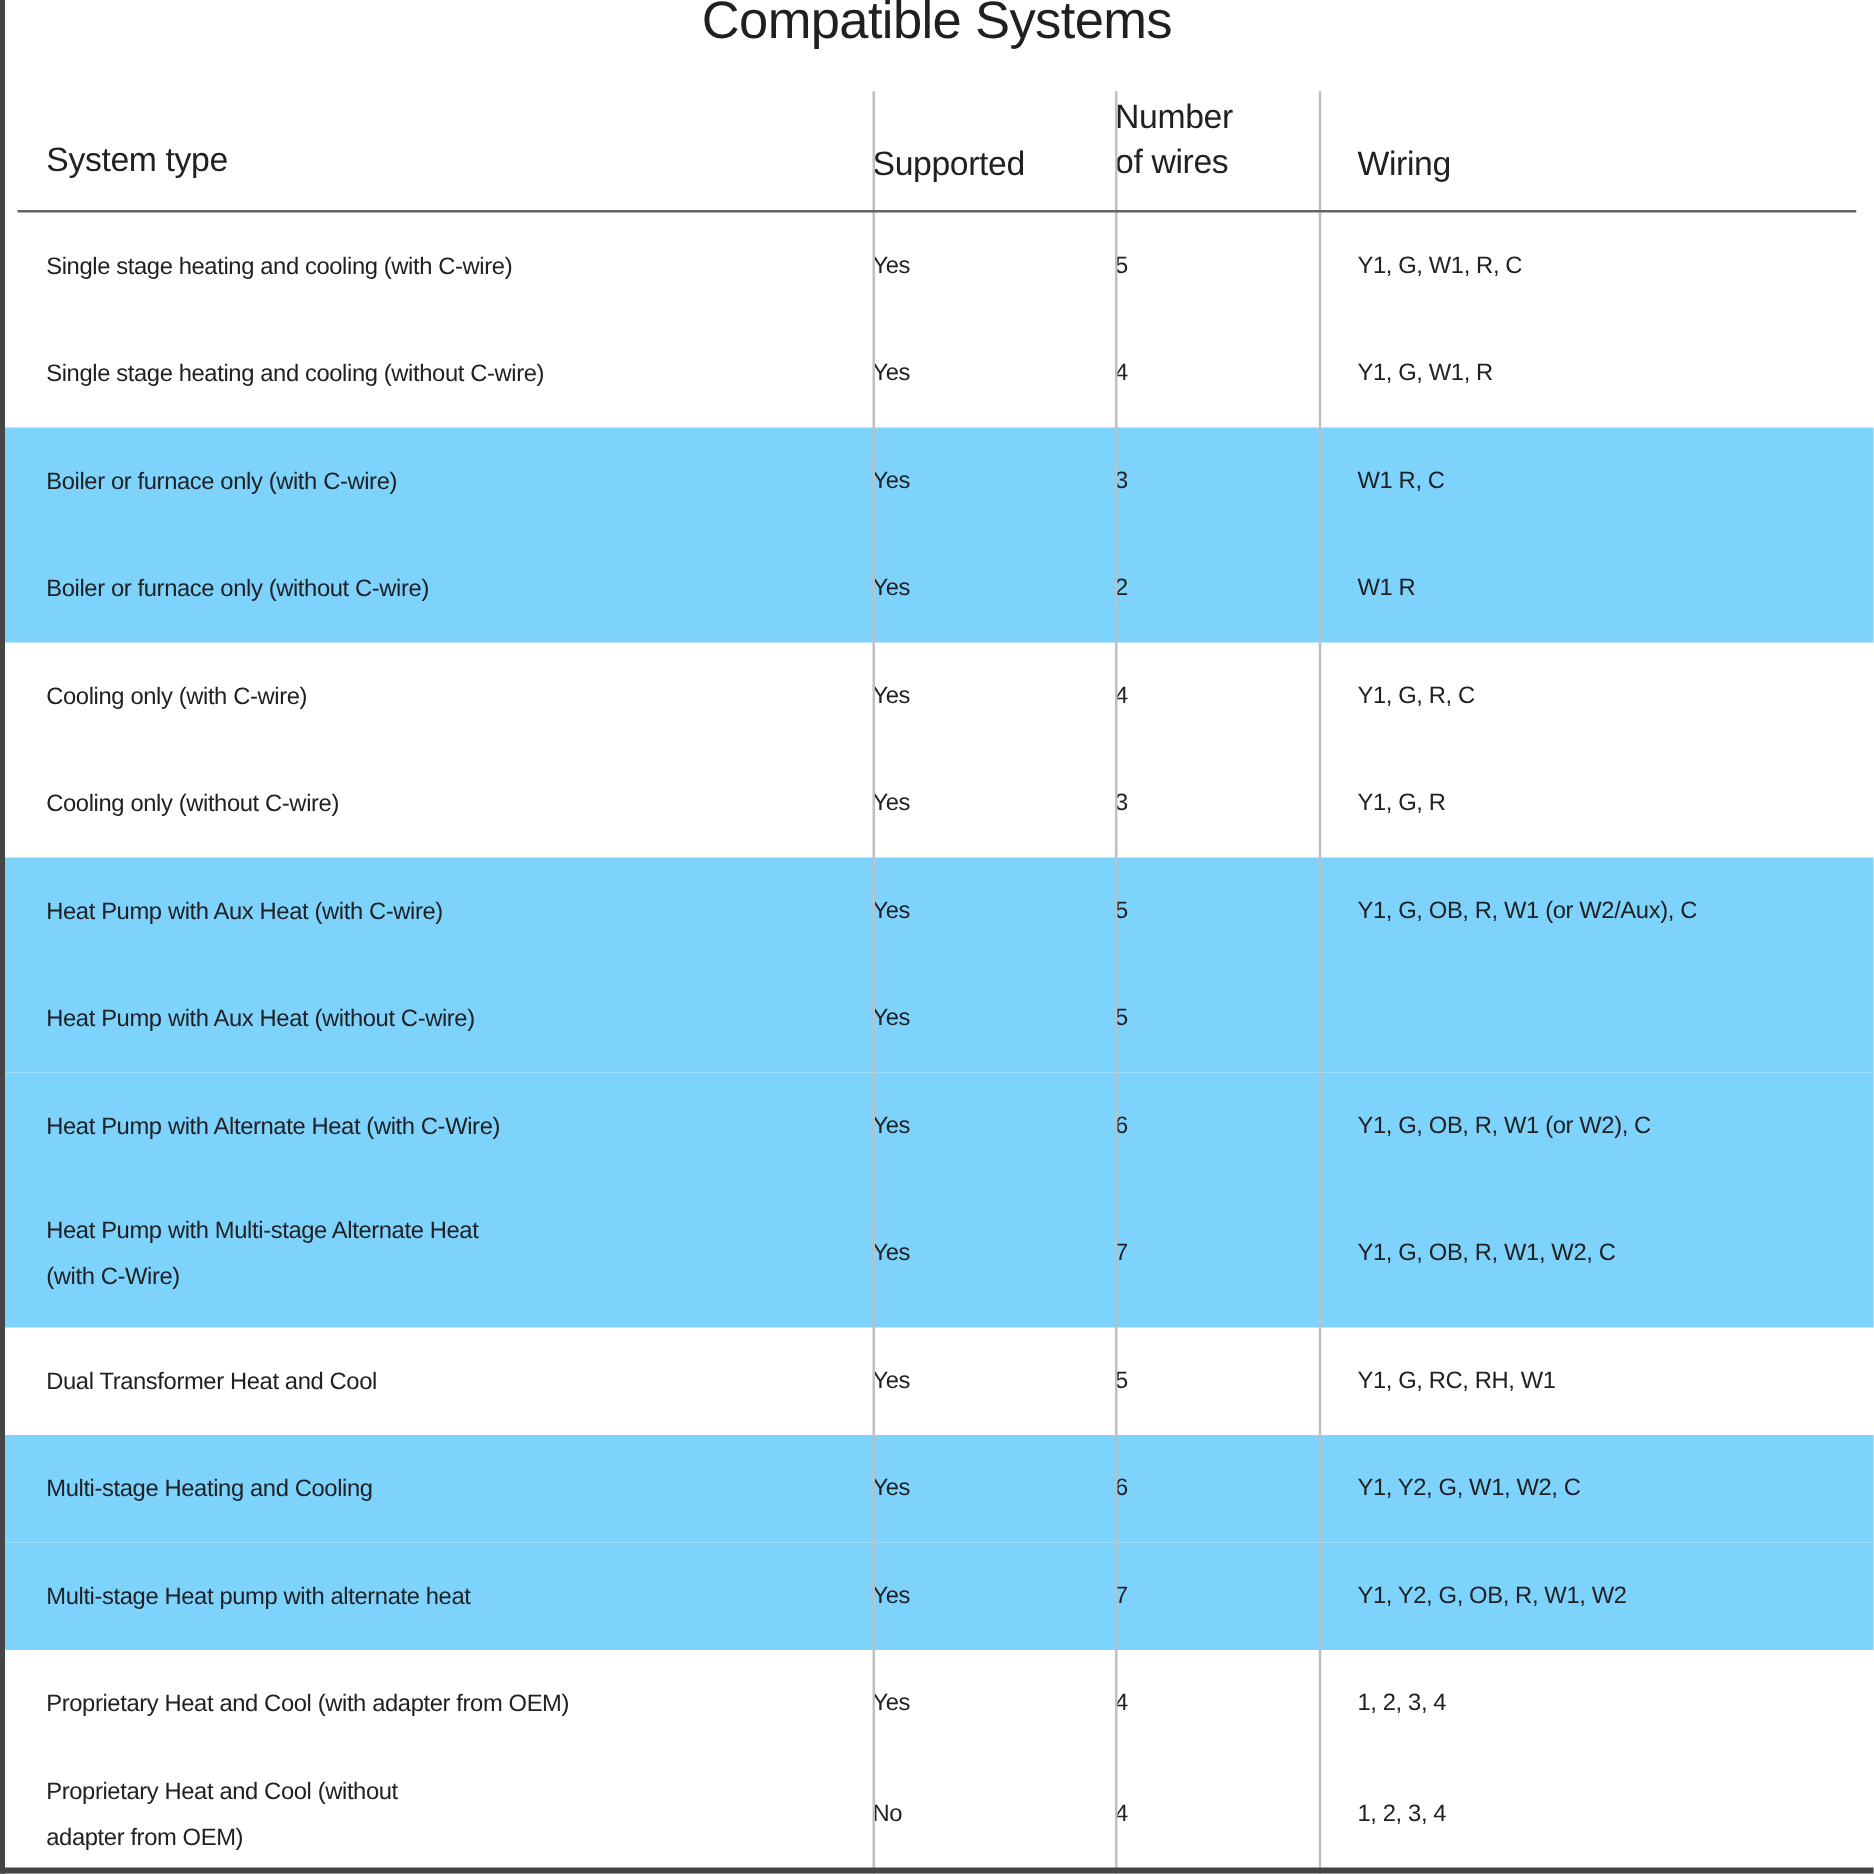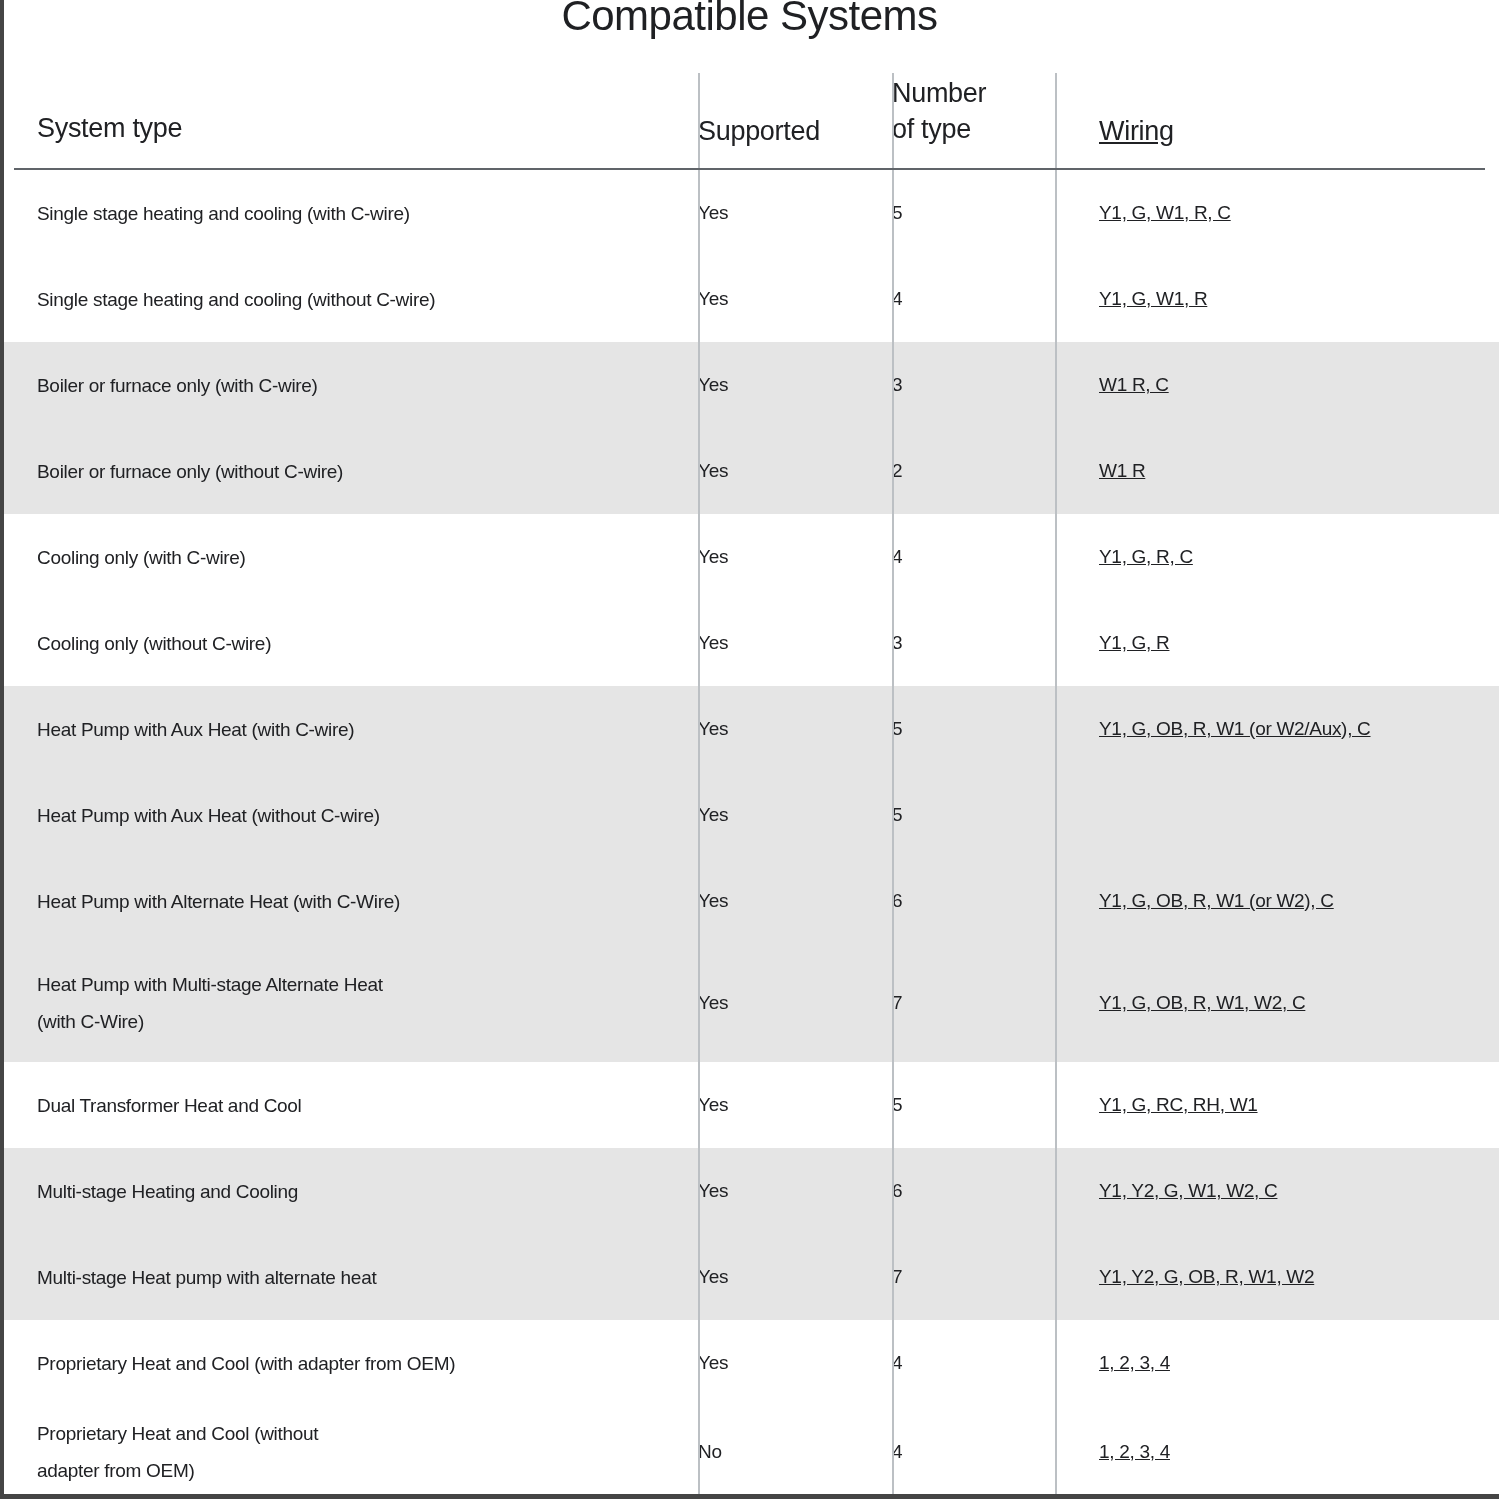--- a/index.html
+++ b/index.html
@@ -32,28 +32,28 @@
   .header-rule{
     position:absolute;top:168px;left:14px;right:14px;height:2px;
     background:#606469;z-index:4;
   }
 
   .rows{position:absolute;top:170px;left:0;right:0;z-index:1;}
   .row{
     display:grid;grid-template-columns:698px 194px 163px 1fr;
     align-items:center;height:86px;font-size:19px;background:transparent;
   }
-  .row.shaded{background:#e5e5e5;}
+  .row.shaded{background:#7dd3fc;}
   .row.tall{height:118px;}
   .row.last{height:91px;}
 
   .c-system{padding-left:37px;padding-right:28px;white-space:pre-line;line-height:37px;letter-spacing:-0.3px;}
   .c-supported{text-align:left;letter-spacing:-0.3px;}
   .c-wires{text-align:left;letter-spacing:-0.3px;}
-  .c-wiring{padding-left:44px;letter-spacing:-0.3px;text-decoration:underline;}
+  .c-wiring{padding-left:31px;letter-spacing:-0.3px;}
   .wires-header-line{line-height:36px;}
 
   
   .edge-left{position:absolute;left:0;top:0;width:4px;height:100%;background:#454545;z-index:6;}
   .edge-bottom{position:absolute;left:0;bottom:0;width:100%;height:5px;background:#454545;z-index:6;}
 </style>
 </head>
 <body>
 
 <div class="page">
@@ -62,21 +62,21 @@
 
   <div class="vline vline-1"></div>
   <div class="vline vline-2"></div>
   <div class="vline vline-3"></div>
 
   <div class="header-row">
     <div class="c-system">System type</div>
     <div class="c-supported">Supported</div>
     <div class="c-wires">
       <div class="wires-header-line">Number</div>
-      <div class="wires-header-line">of type</div>
+      <div class="wires-header-line">of wires</div>
     </div>
     <div class="c-wiring">Wiring</div>
   </div>
 
   <div class="header-rule"></div>
 
   <div class="rows">
 
     <div class="row">
       <div class="c-system">Single stage heating and cooling (with C-wire)</div>

